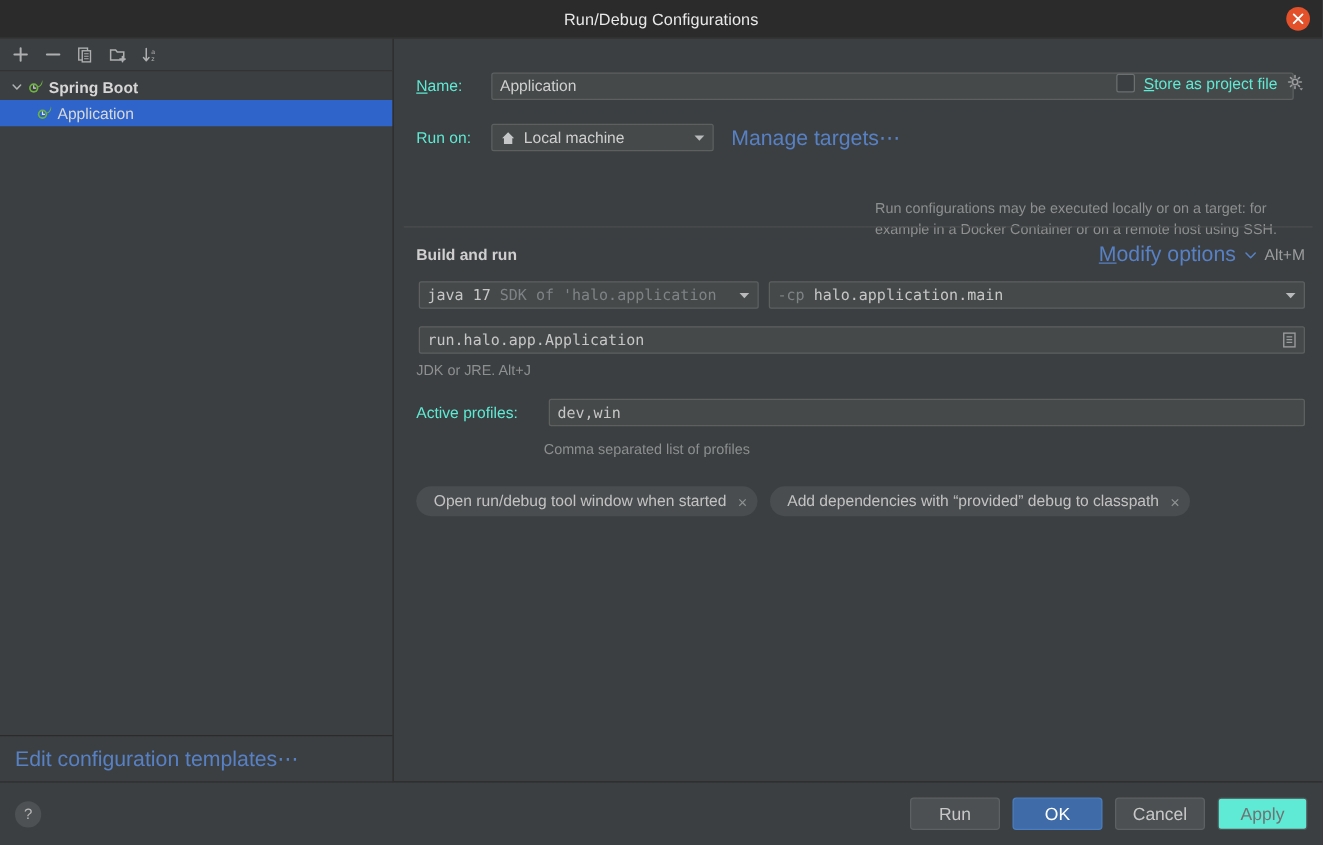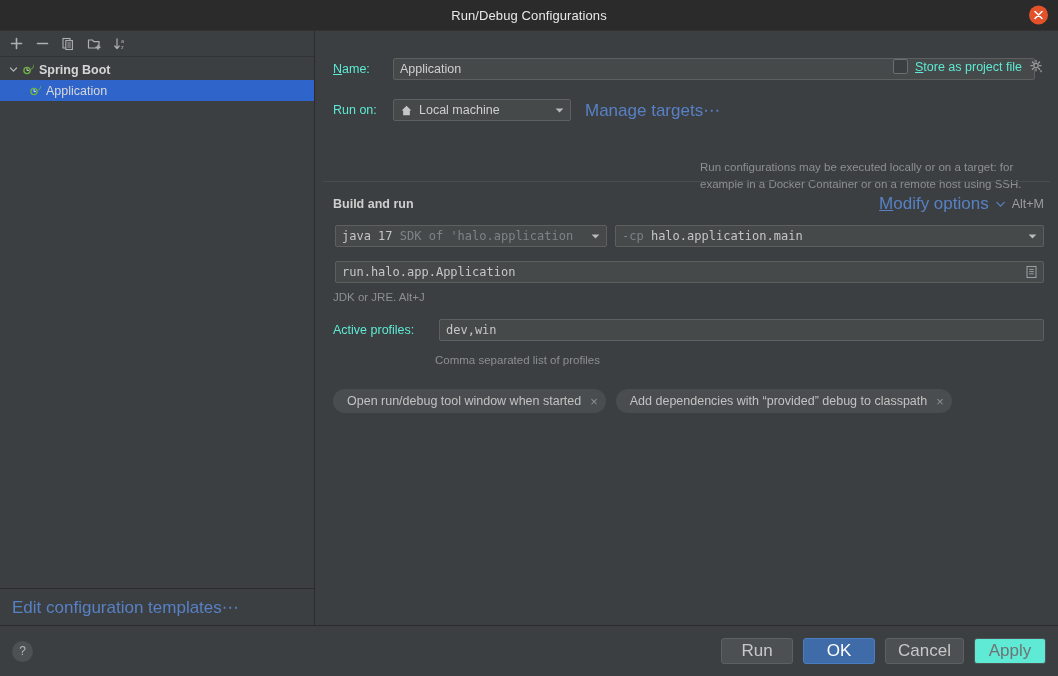--- a/index.html
+++ b/index.html
@@ -404,21 +404,21 @@
     gap: 10px;
   }
   .btn {
     min-width: 72px;
     height: 26px;
     border-radius: 3px;
     border: 1px solid #5e6163;
     background: #4c5052;
     color: #c8c8c8;
     font-family: "Liberation Sans", sans-serif;
-    font-size: 17px;
+    font-size: 14px;
     cursor: pointer;
     padding: 0 12px;
   }
   .btn.default {
     background: #3f6ba8;
     border-color: #4a7ec0;
     color: #ffffff;
   }
   .btn.disabled {
     color: #6f7375;

